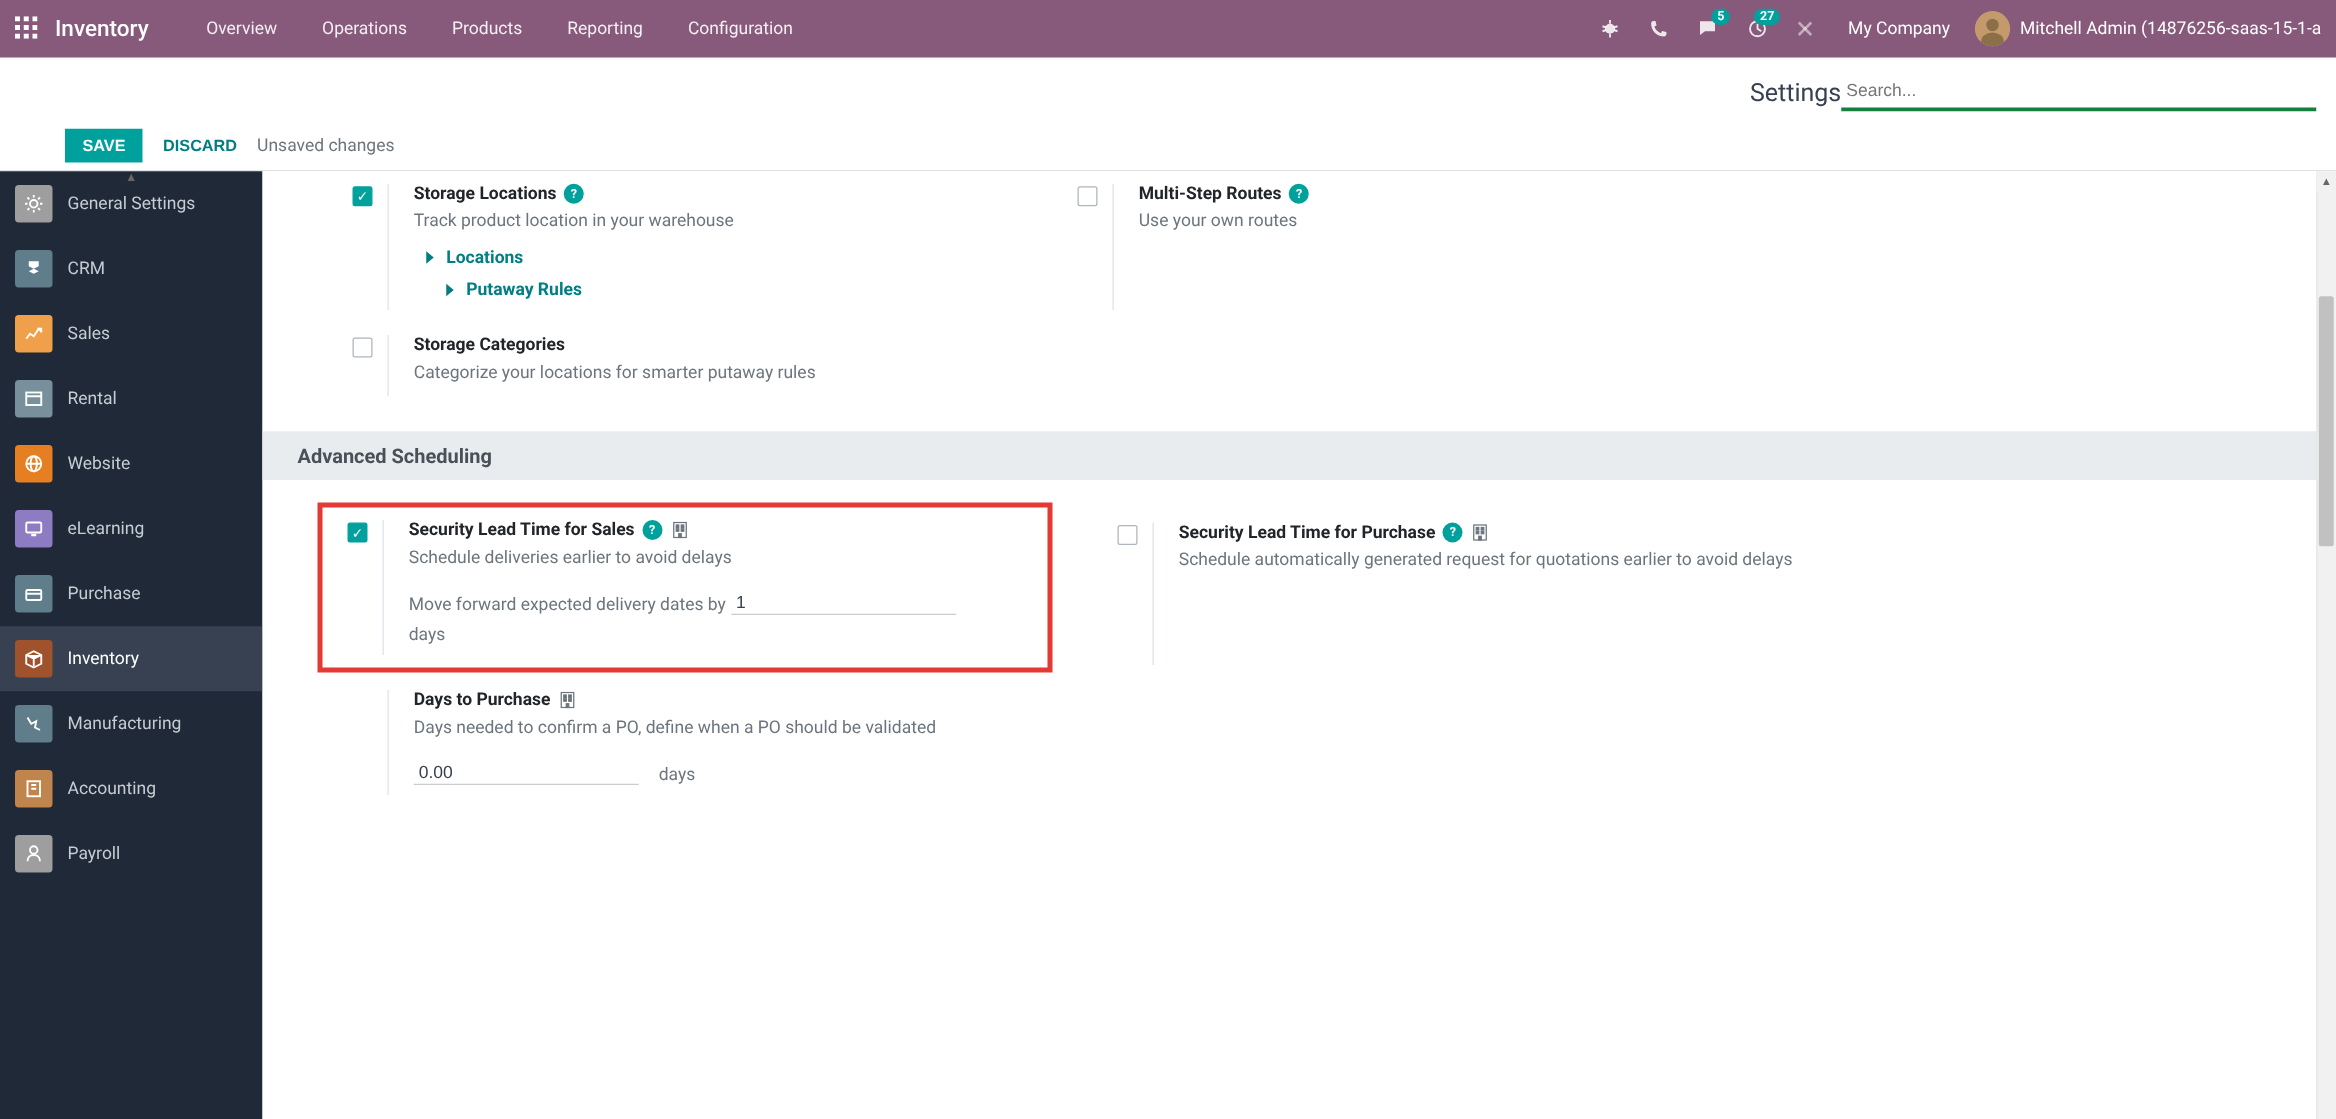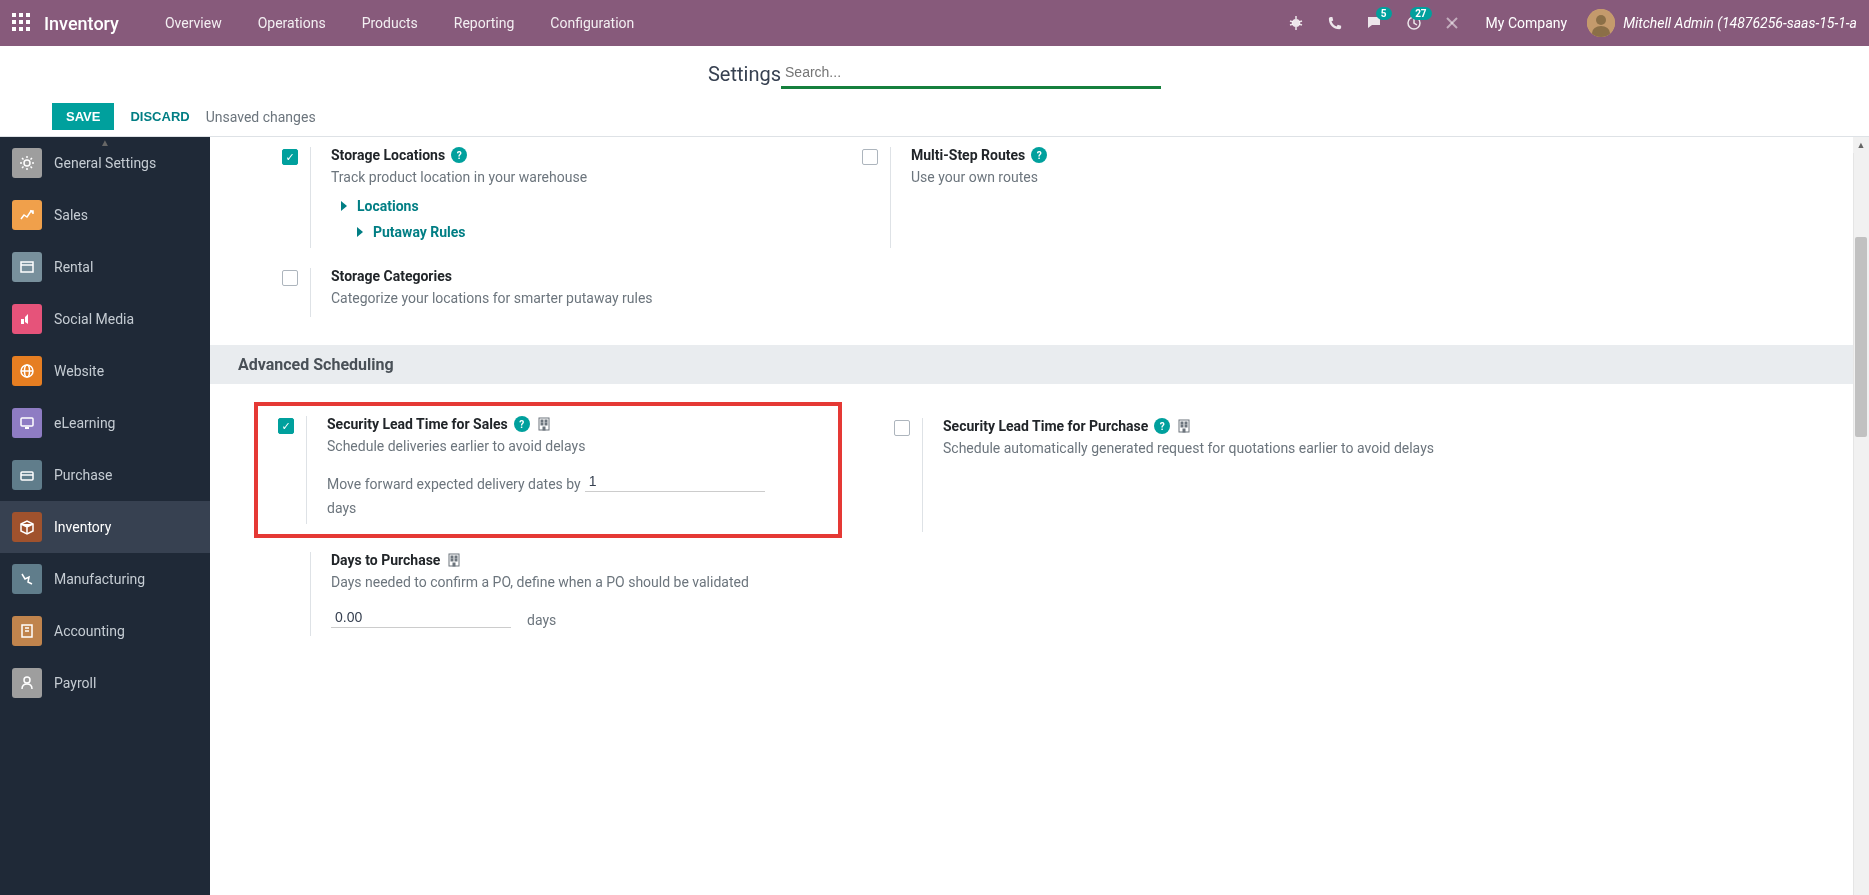--- a/index.html
+++ b/index.html
@@ -7,26 +7,26 @@
 
 
 .top-nav { background: #875A7B; height: 46px; display: flex; align-items: center; color: #fff; padding: 0 8px; }
 .top-nav .apps-icon { width: 20px; height: 20px; margin: 0 12px 0 4px; cursor: pointer; }
 .top-nav .app-name { font-size: 18px; font-weight: 500; margin-right: 28px; }
 .top-nav .menu-item { color: rgba(255,255,255,0.9); padding: 0 18px; cursor: pointer; font-size: 14px; }
 .top-nav .spacer { flex: 1; }
 .top-nav .tray-item { position: relative; padding: 0 12px; cursor: pointer; color: rgba(255,255,255,0.85); }
 .top-nav .badge { position: absolute; top: -8px; right: 2px; background: #00A09D; color: #fff; font-size: 10px; font-weight: bold; padding: 1px 5px; border-radius: 8px; }
 .top-nav .company { margin: 0 16px; font-size: 14px; }
-.top-nav .user { display: flex; align-items: center; gap: 8px; margin: 0 4px; font-size: 14px; font-style: italic; }
+.top-nav .user { display: flex; align-items: center; gap: 8px; margin: 0 4px; font-size: 14px; }
 .top-nav .avatar { width: 28px; height: 28px; border-radius: 50%; background: #d4a574; display: flex; align-items: center; justify-content: center; overflow: hidden; }
 
 
 .control-panel { padding: 12px 16px 6px; border-bottom: 1px solid #dee2e6; }
-.cp-top { display: flex; align-items: center; justify-content: center; }
+.cp-top { display: flex; align-items: center; justify-content: flex-end; }
 .cp-title { font-size: 20px; color: #374151; }
 .cp-search { width: 380px; border: none; border-bottom: 3px solid #15803d; padding: 6px 4px; font-size: 14px; outline: none; }
 .cp-bottom { display: flex; align-items: center; gap: 16px; margin-top: 14px; padding-left: 36px; }
 .btn-save { background: #00A09D; color: #fff; border: none; padding: 6px 14px; font-weight: bold; font-size: 13px; cursor: pointer; }
 .btn-discard { background: none; border: none; color: #017E84; font-weight: bold; font-size: 13px; cursor: pointer; text-align: center; }
 .unsaved { color: #6c757d; font-size: 14px; }
 
 
 .main { display: flex; height: calc(100vh - 116px); }
 .sidebar { width: 210px; background: #1f2937; color: #adb5bd; overflow-y: auto; position: relative; }
@@ -157,44 +157,44 @@
         <div class="sidebar-item">
           <div class="icon-box" style="background: rgb(158, 158, 158);">
             <svg width="16" height="16" viewBox="0 0 16 16" fill="#fff">
               <circle cx="8" cy="8" r="3" fill="none" stroke="#fff" stroke-width="1.5"></circle>
               <path d="M8 1v2M8 13v2M1 8h2M13 8h2M3 3l1.5 1.5M11.5 11.5L13 13M3 13l1.5-1.5M11.5 4.5L13 3" stroke="#fff" stroke-width="1.5"></path>
             </svg>
           </div>
           <span>General Settings</span>
         </div>
         <div class="sidebar-item">
+          <div class="icon-box" style="background: rgb(96, 125, 139);">
+            <svg width="16" height="16" viewBox="0 0 16 16" fill="#fff">
+              <path d="M4 2l8 0 0 4-4 2-4-2z M4 10l4-2 4 2-4 2z"></path>
+            </svg>
+          </div>
+          <span>CRM</span>
+        </div>
+        <div class="sidebar-item">
           <div class="icon-box" style="background: rgb(240, 160, 75);">
             <svg width="16" height="16" viewBox="0 0 16 16" fill="#fff">
               <path d="M2 12l3-4 3 2 4-6 2 2" stroke="#fff" stroke-width="1.5" fill="none"></path>
               <path d="M11 4h3v3" stroke="#fff" stroke-width="1.5" fill="none"></path>
             </svg>
           </div>
           <span>Sales</span>
         </div>
         <div class="sidebar-item">
           <div class="icon-box" style="background: rgb(120, 144, 156);">
             <svg width="16" height="16" viewBox="0 0 16 16" fill="none" stroke="#fff" stroke-width="1.5">
               <rect x="2" y="3" width="12" height="10"></rect>
               <line x1="2" y1="6" x2="14" y2="6"></line>
             </svg>
           </div>
           <span>Rental</span>
-        </div>
-        <div class="sidebar-item">
-          <div class="icon-box" style="background: rgb(230, 83, 122);">
-            <svg width="16" height="16" viewBox="0 0 16 16" fill="#fff">
-              <path d="M2 8h3v5H2zM6 6l3-3v10l-3-2z"></path>
-            </svg>
-          </div>
-          <span>Social Media</span>
         </div>
         <div class="sidebar-item">
           <div class="icon-box" style="background: rgb(230, 126, 34);">
             <svg width="16" height="16" viewBox="0 0 16 16" fill="none" stroke="#fff" stroke-width="1.5">
               <circle cx="8" cy="8" r="6"></circle>
               <ellipse cx="8" cy="8" rx="2.5" ry="6"></ellipse>
               <line x1="2" y1="8" x2="14" y2="8"></line>
             </svg>
           </div>
           <span>Website</span>

